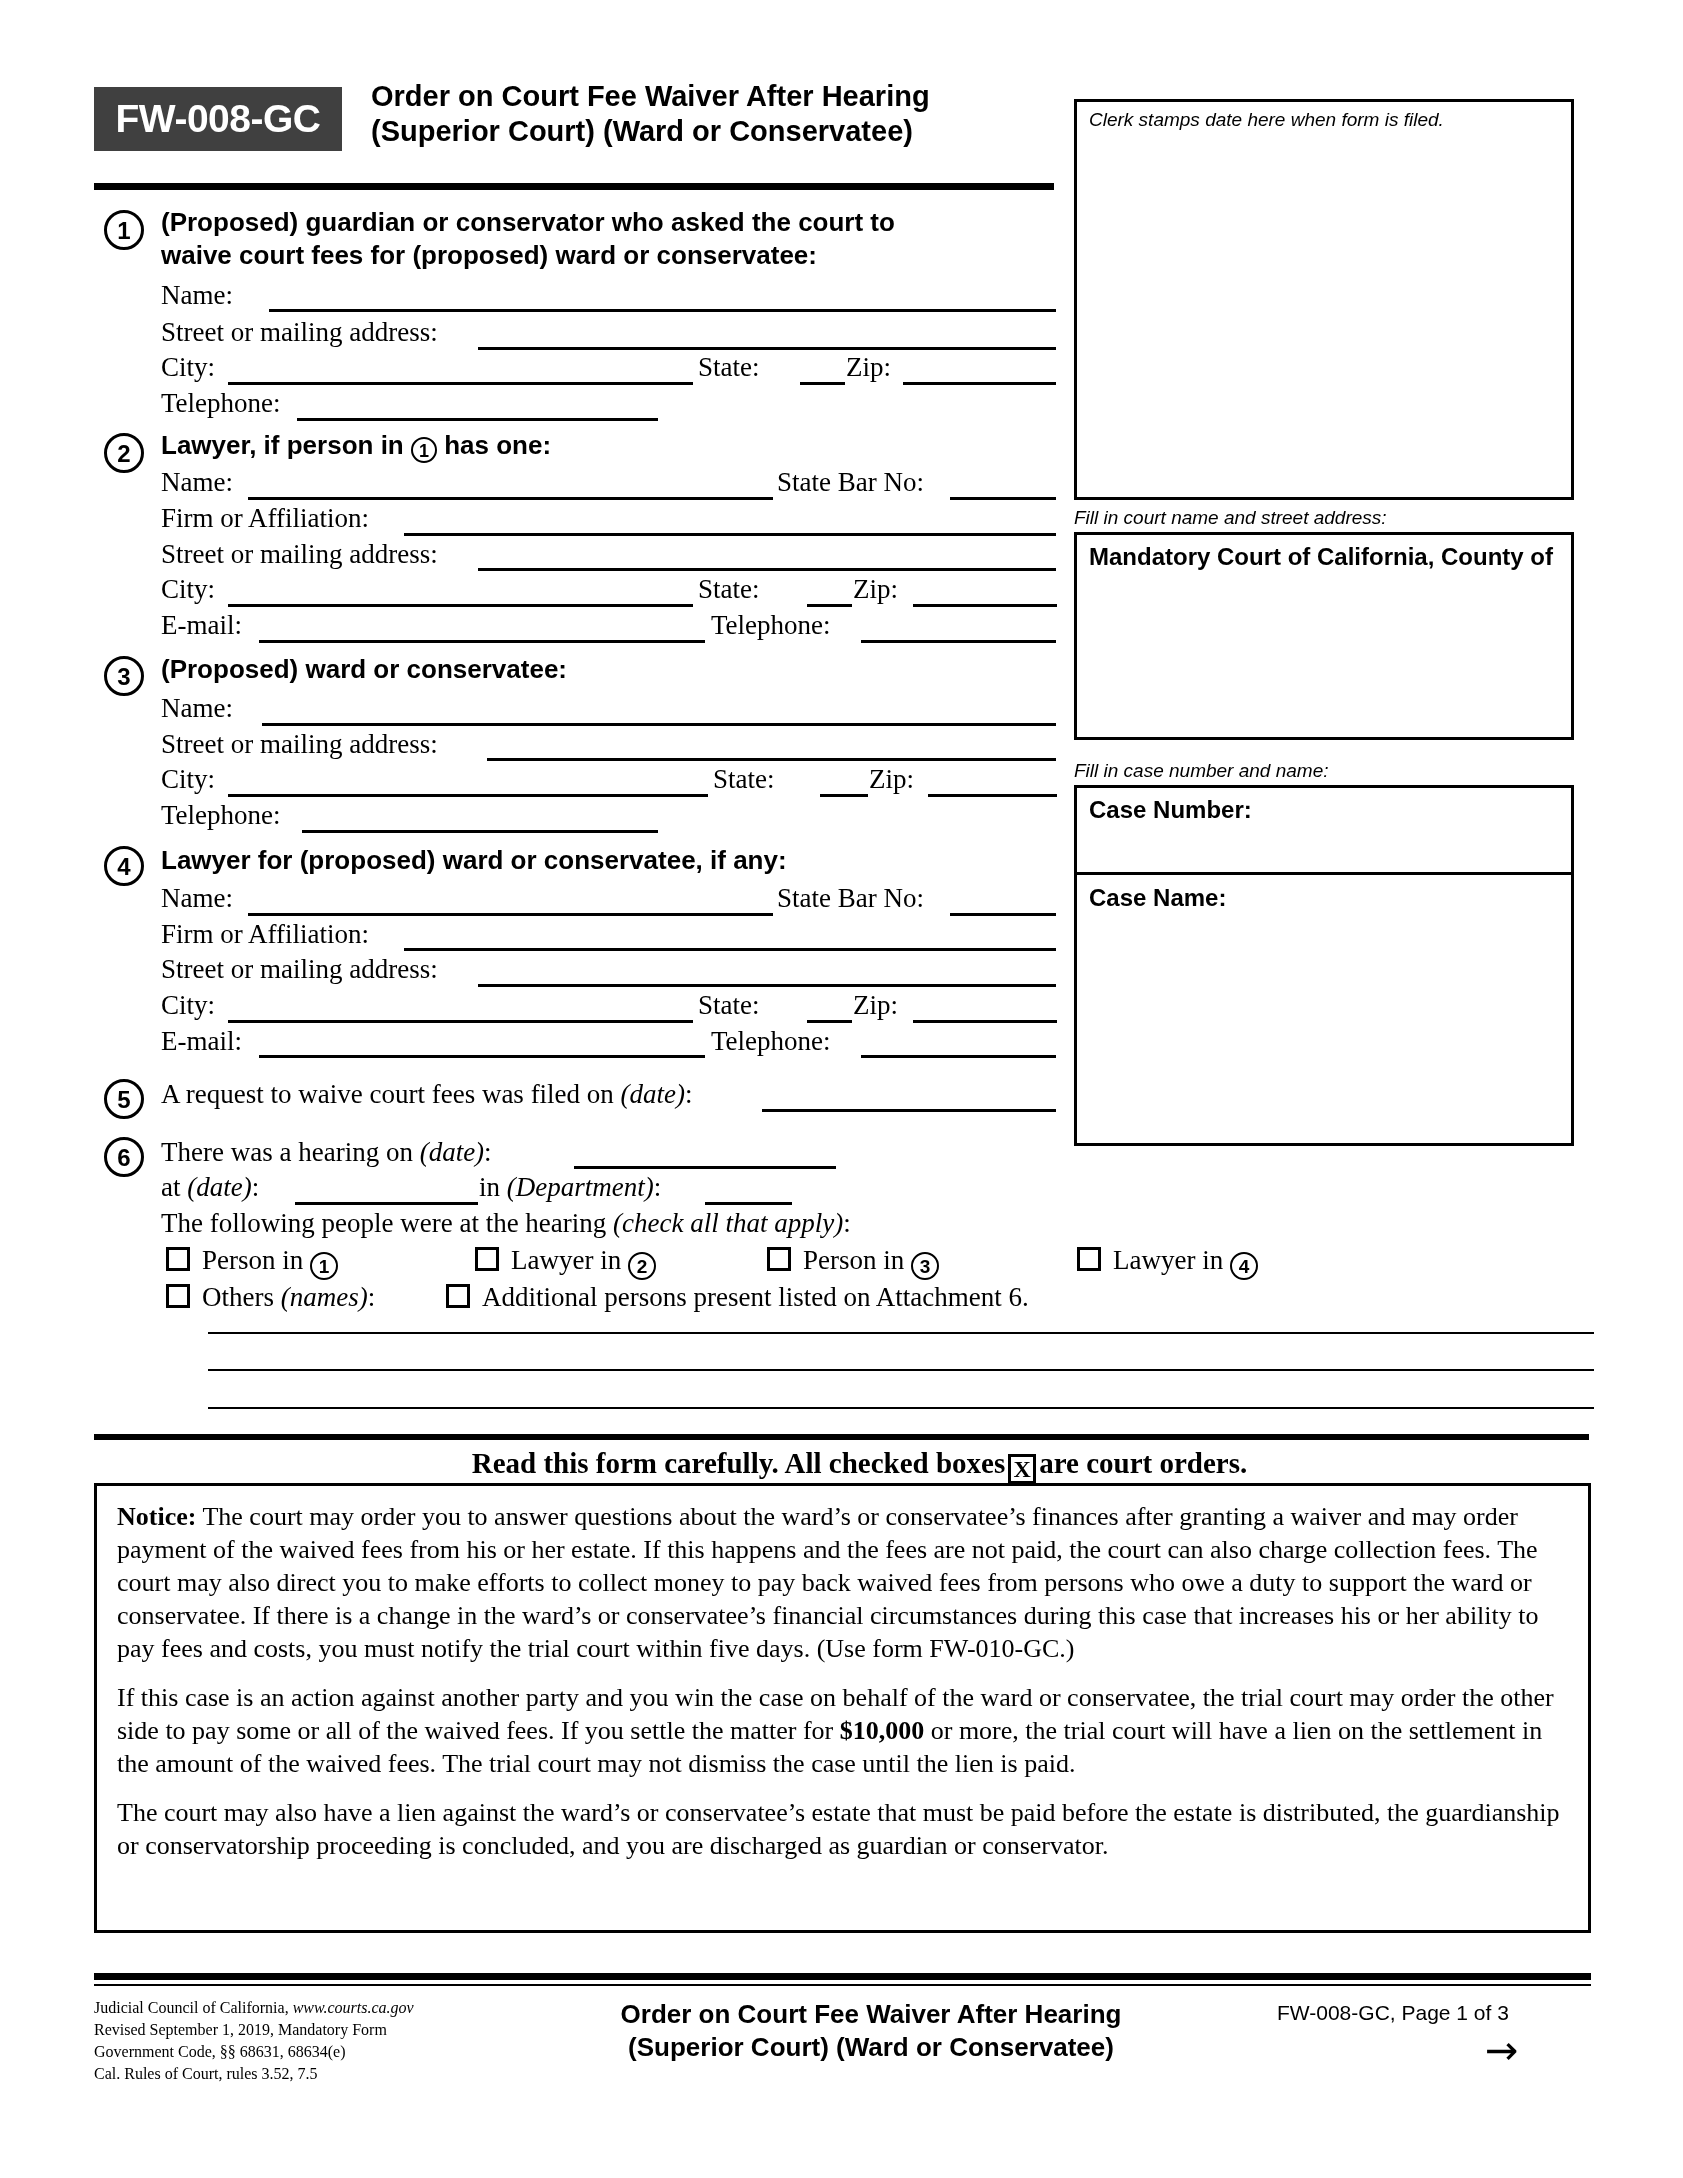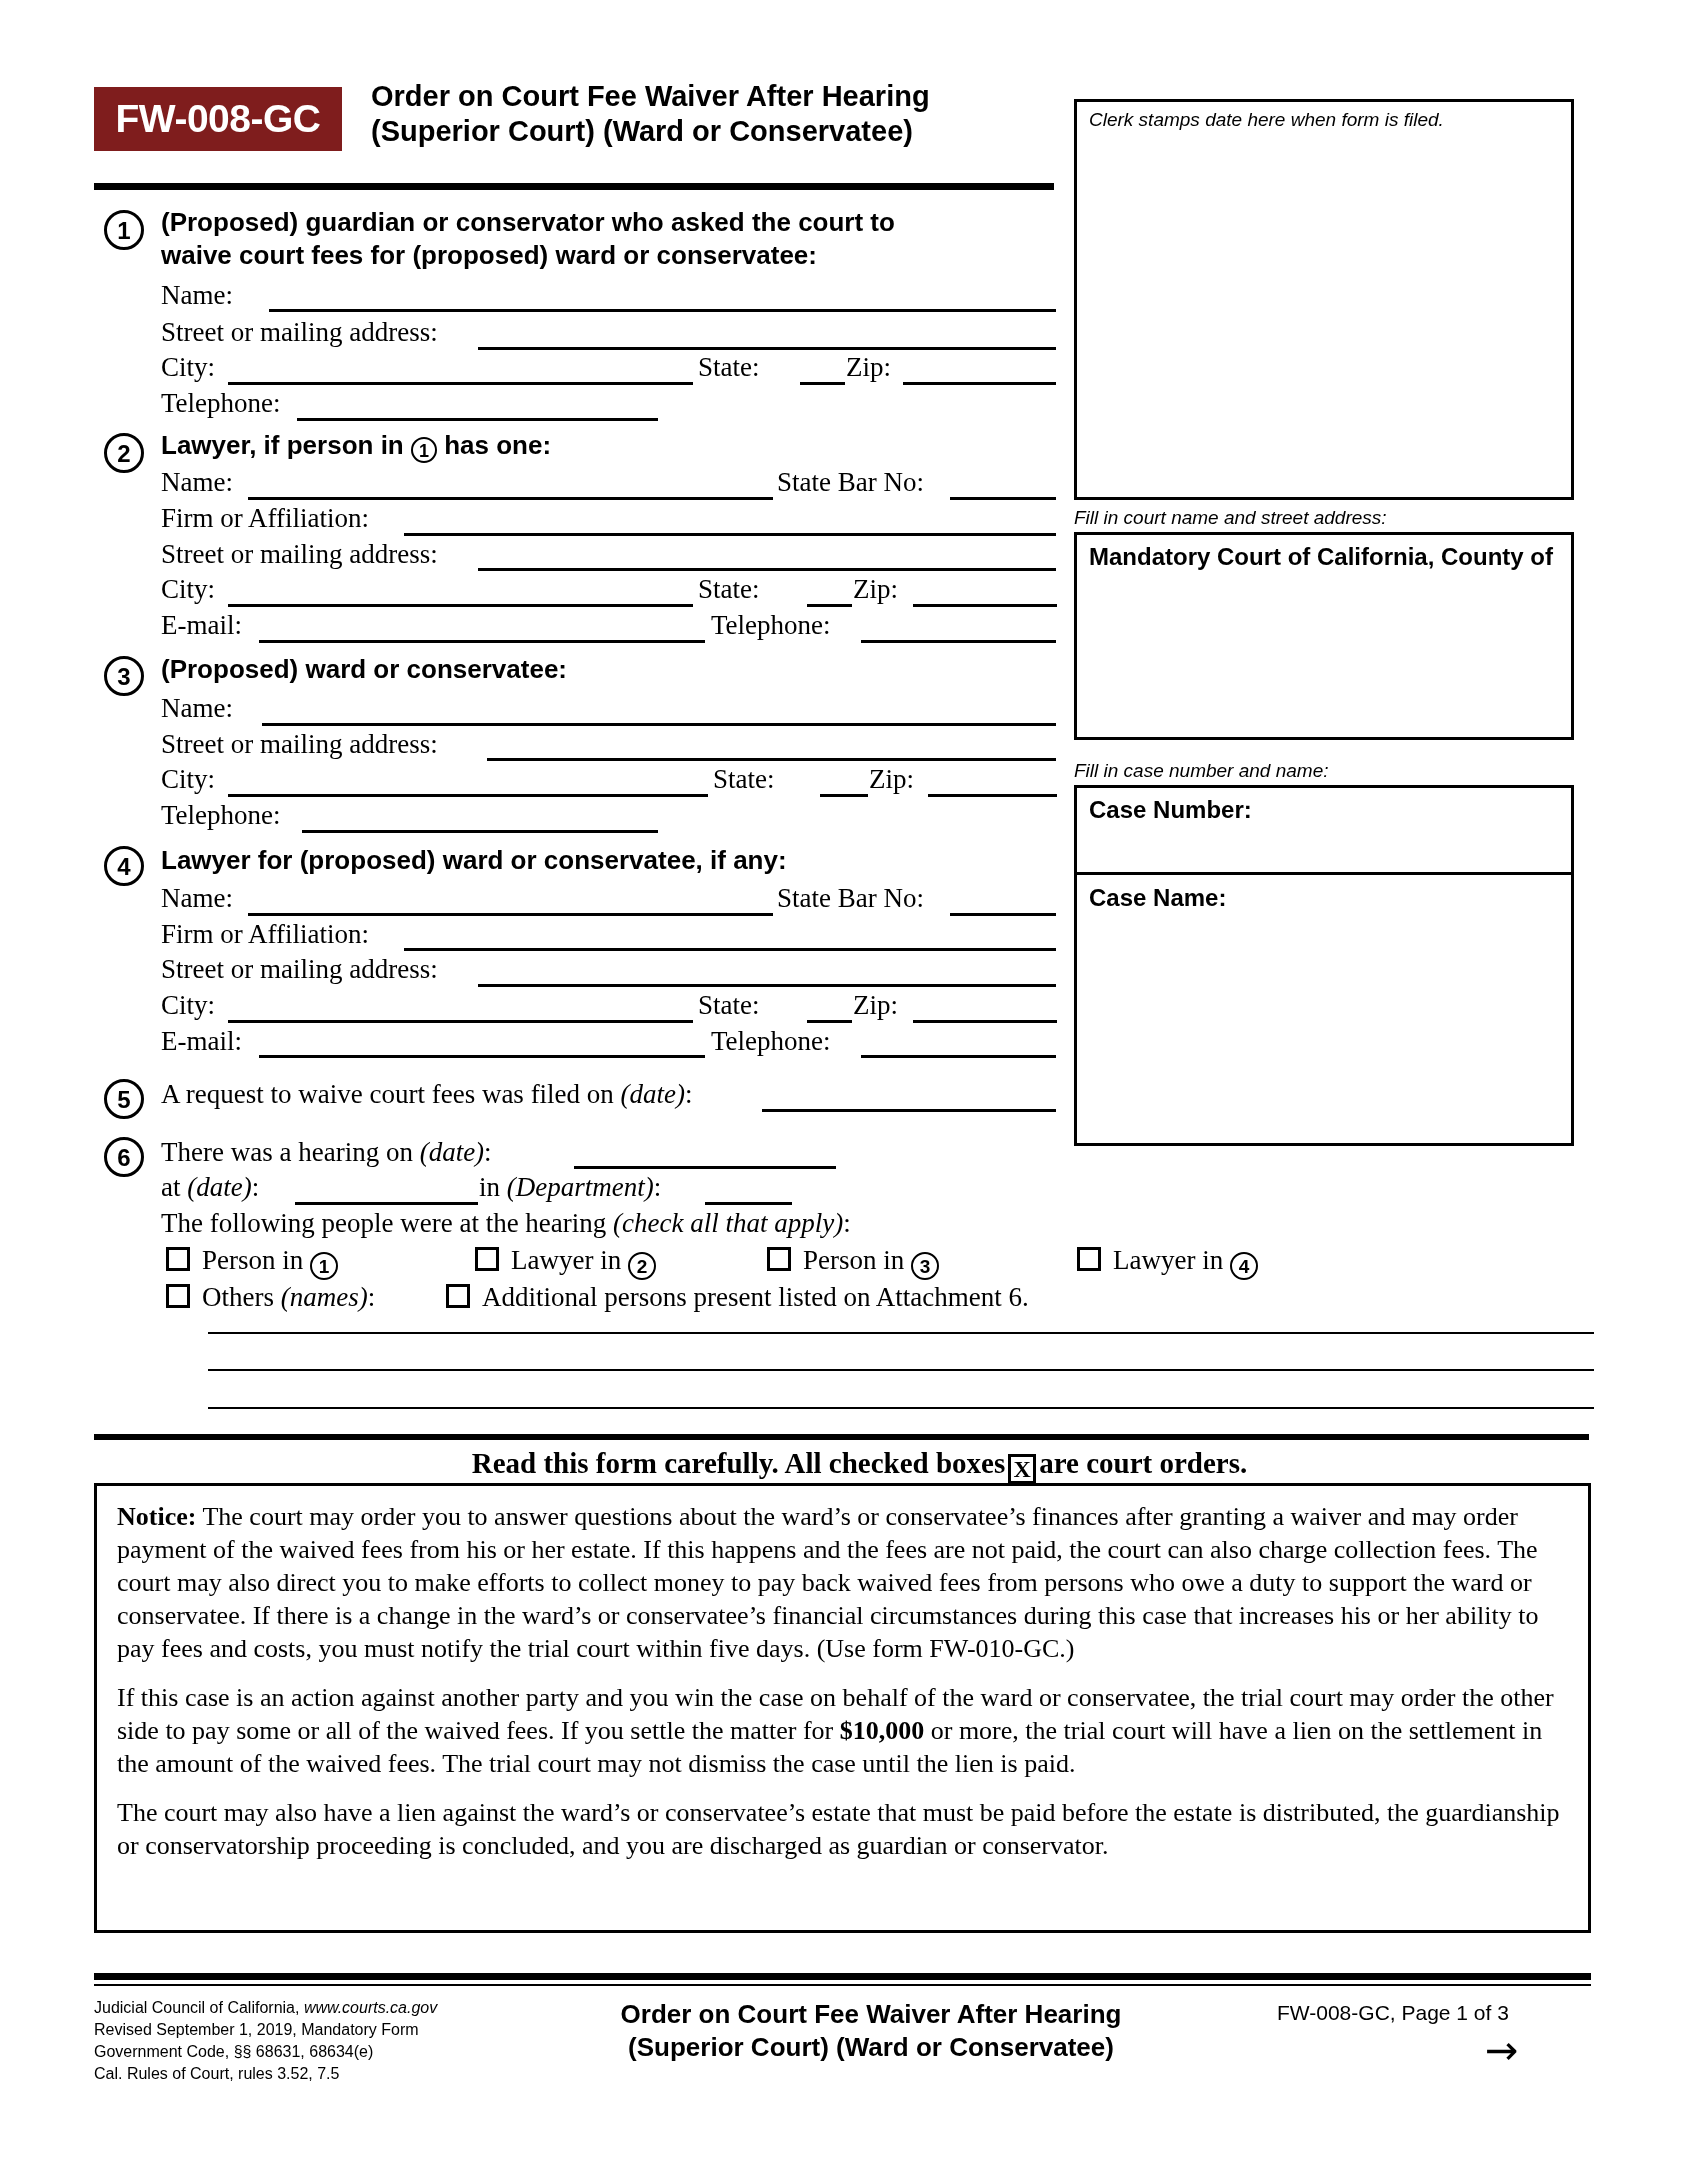--- a/index.html
+++ b/index.html
@@ -28,21 +28,21 @@
     left: 94px;
     top: 79px;
     width: 960px;
     height: 89px;
   }
   .form-code-badge {
     position: absolute;
     left: 0; top: 8px;
     width: 248px;
     height: 64px;
-    background: #7f1d1d;
+    background: #404040;
     color: #fff;
     font-family: "Liberation Sans", sans-serif;
     font-weight: bold;
     font-size: 39px;
     line-height: 64px;
     text-align: center;
     letter-spacing: -0.5px;
   }
   .header-title {
     position: absolute;
@@ -290,21 +290,21 @@
     top: 1984px;
     width: 1497px;
     height: 2px;
     background: #000;
   }
   .footer-left {
     position: absolute;
     left: 94px;
     top: 1997px;
     width: 416px;
-    font-family: Liberation Sans, sans-serif;
+    font-family: Liberation Serif, serif;
     font-size: 16px;
     line-height: 22px;
   }
   .footer-left .it { font-style: italic; }
   .footer-center {
     position: absolute;
     left: 475px;
     top: 1998px;
     width: 792px;
     text-align: center;

